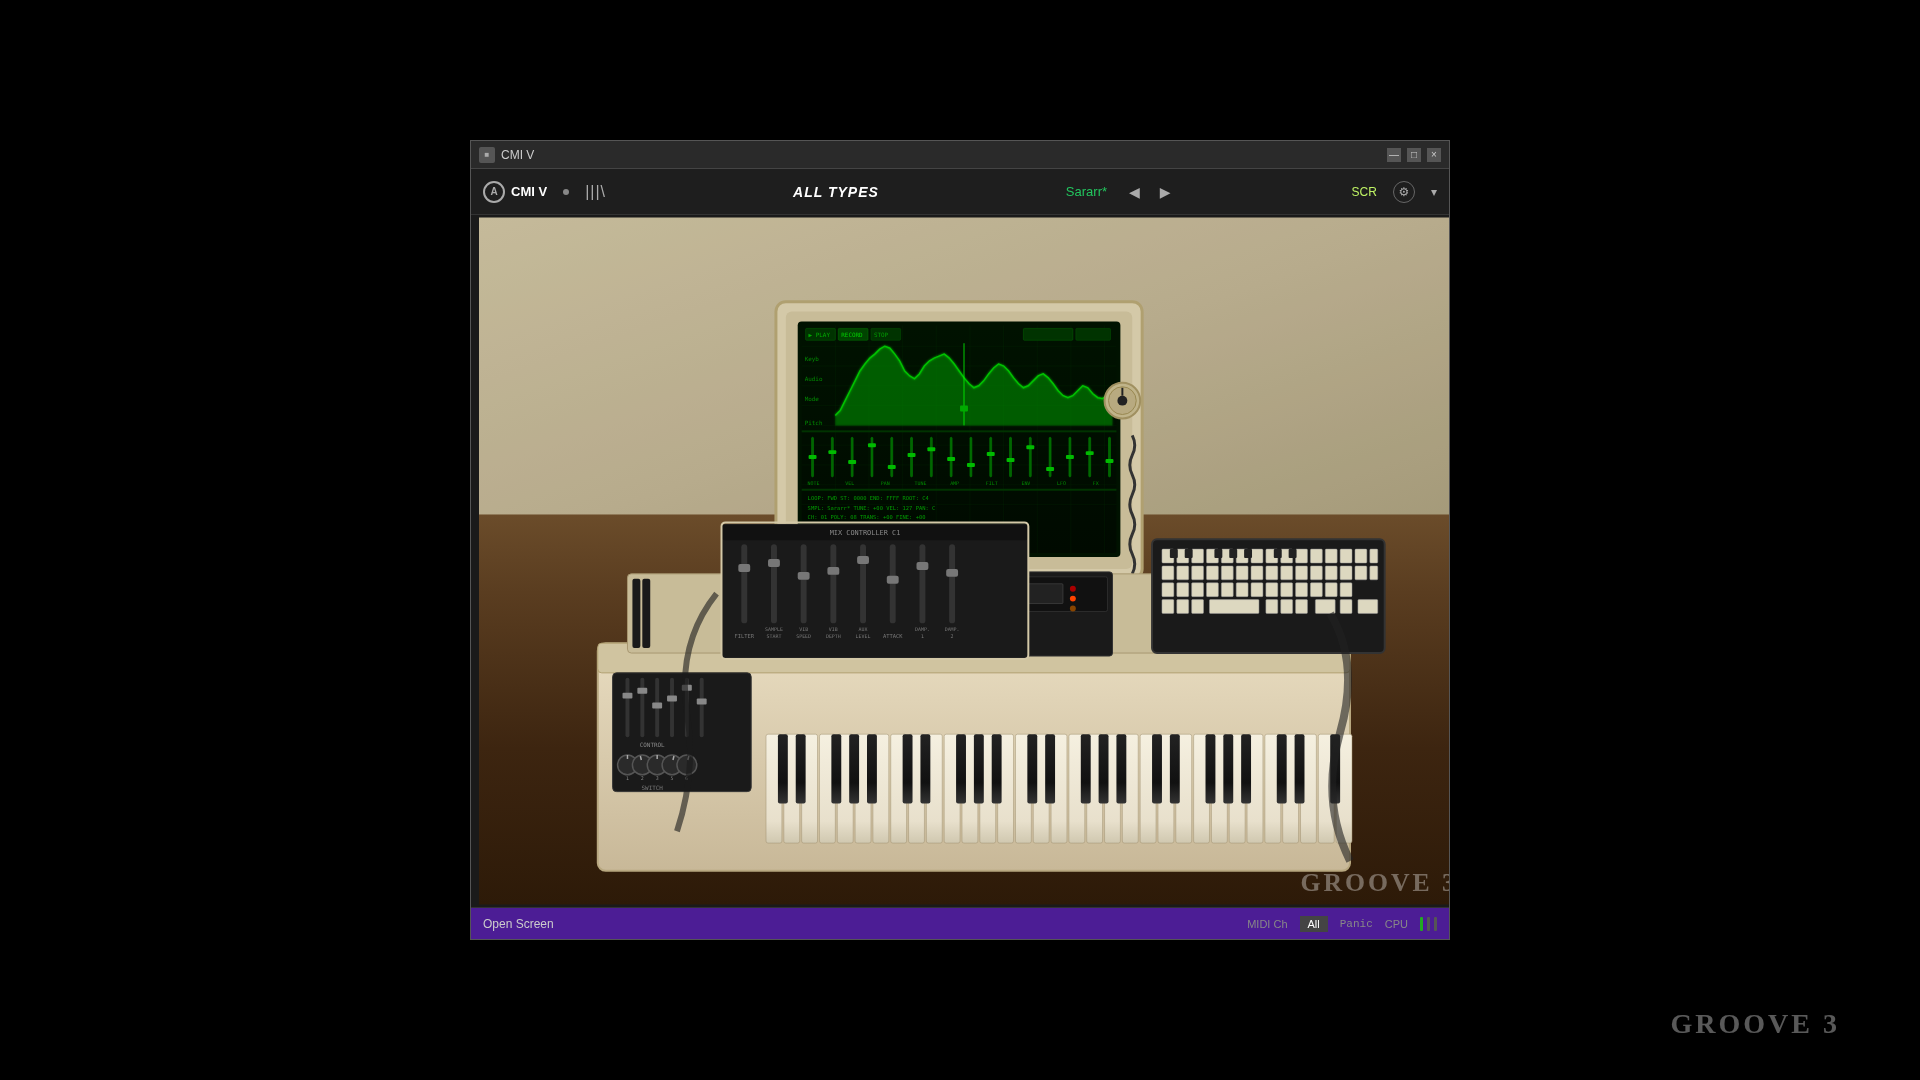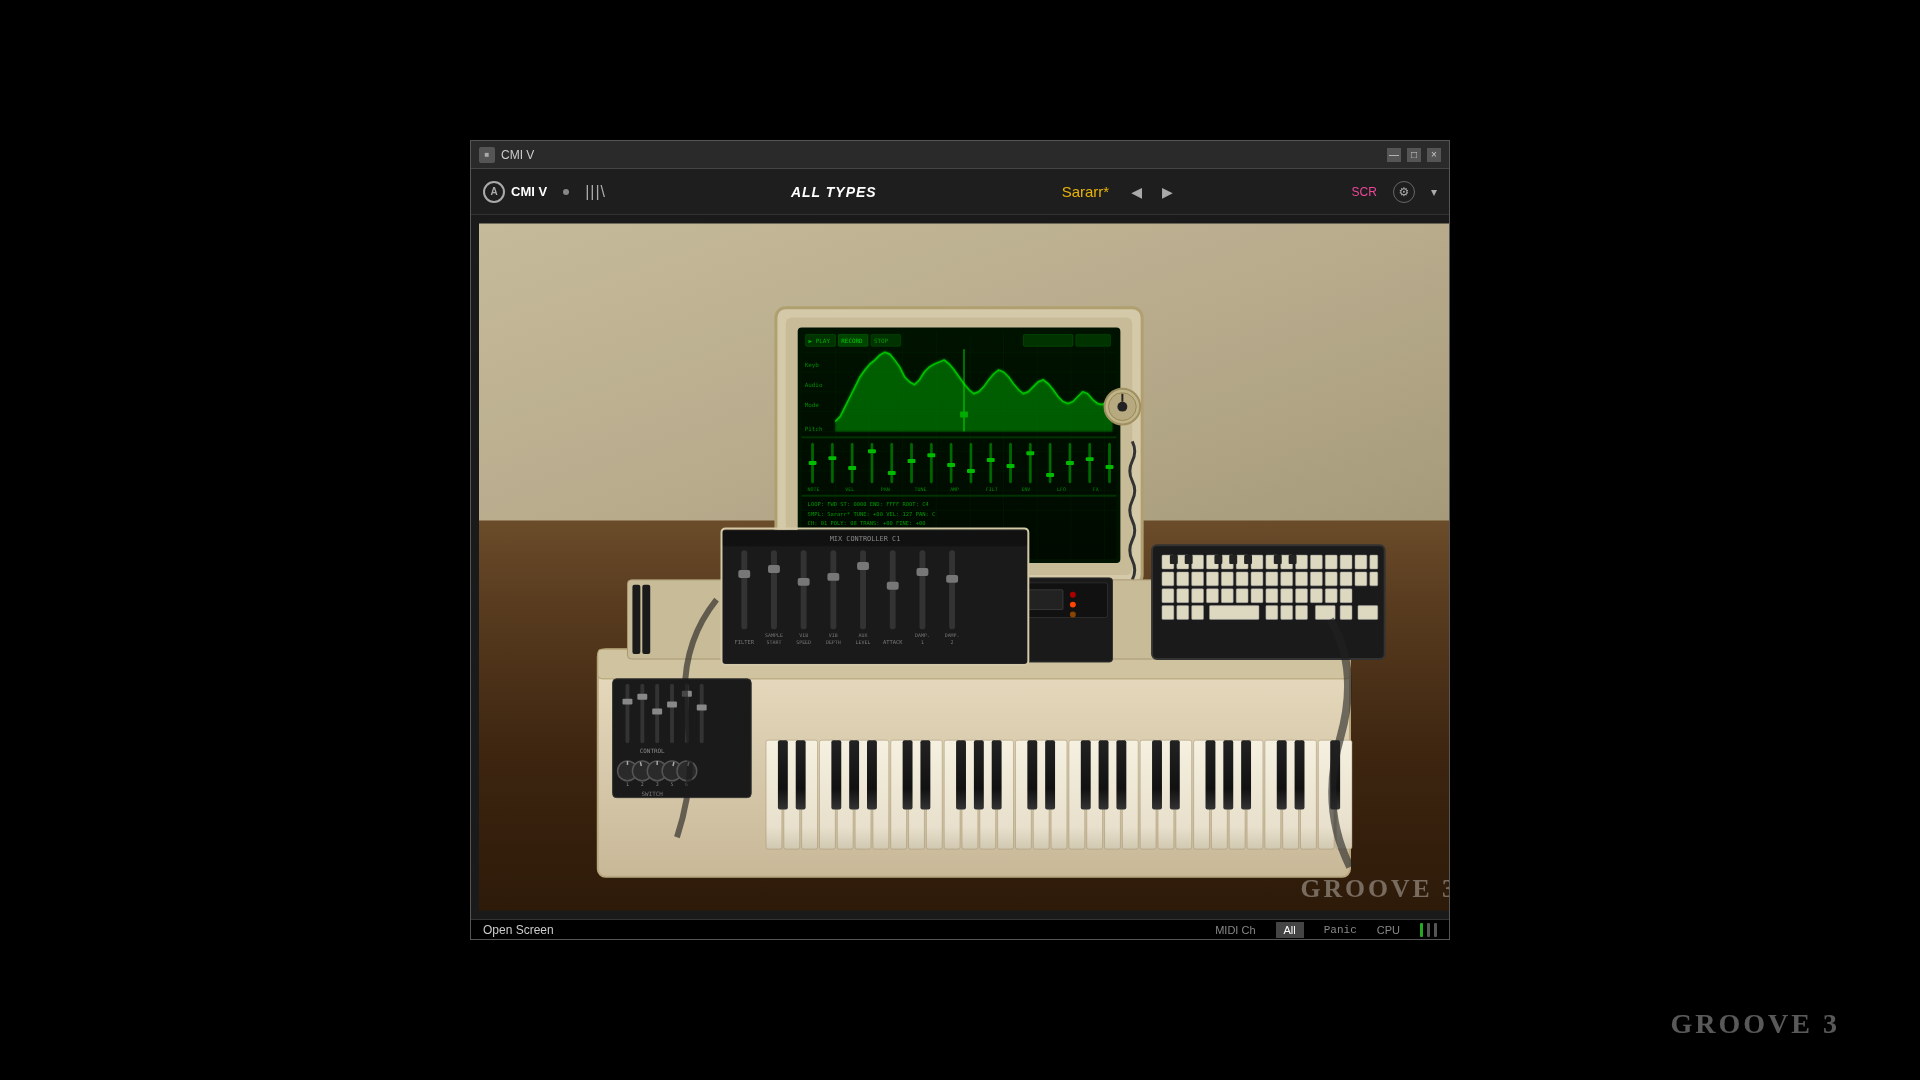--- a/index.html
+++ b/index.html
@@ -122,40 +122,40 @@
       color: #fff;
       font-size: 14px;
       font-weight: bold;
       letter-spacing: 1px;
       padding: 4px 12px;
       cursor: pointer;
       font-style: italic;
     }
 
     .menu-preset {
-      color: #eab308;
-      font-size: 15px;
+      color: #22c55e;
+      font-size: 13px;
     }
 
     .menu-nav-btns {
       display: flex;
       gap: 8px;
       align-items: center;
     }
     .nav-arrow {
       background: none;
       border: none;
       color: #aaa;
       font-size: 14px;
       cursor: pointer;
       padding: 2px 6px;
     }
 
     .menu-scr {
-      color: #ec4899;
+      color: #bef264;
       font-size: 12px;
     }
 
     .menu-gear {
       width: 22px;
       height: 22px;
       border-radius: 50%;
       border: 1px solid #666;
       display: flex;
       align-items: center;
@@ -174,39 +174,39 @@
     
     .main-content {
       flex: 1;
       position: relative;
       overflow: hidden;
       padding-left: 8px;
     }
 
     
     .status-bar {
-      height: 20px;
-      background: #000000;
+      height: 32px;
+      background: #4c1d95;
       display: flex;
       align-items: center;
       padding: 0 12px;
       border-top: 1px solid #333;
       flex-shrink: 0;
     }
 
     .status-open-screen {
       color: #ccc;
       font-size: 12px;
     }
 
     .status-right {
       margin-left: auto;
       display: flex;
       align-items: center;
-      gap: 20px;
+      gap: 12px;
       color: #888;
       font-size: 11px;
       padding-left: 48px;
     }
 
     .status-all-btn {
       background: #444;
       color: #fff;
       border: none;
       padding: 2px 8px;

